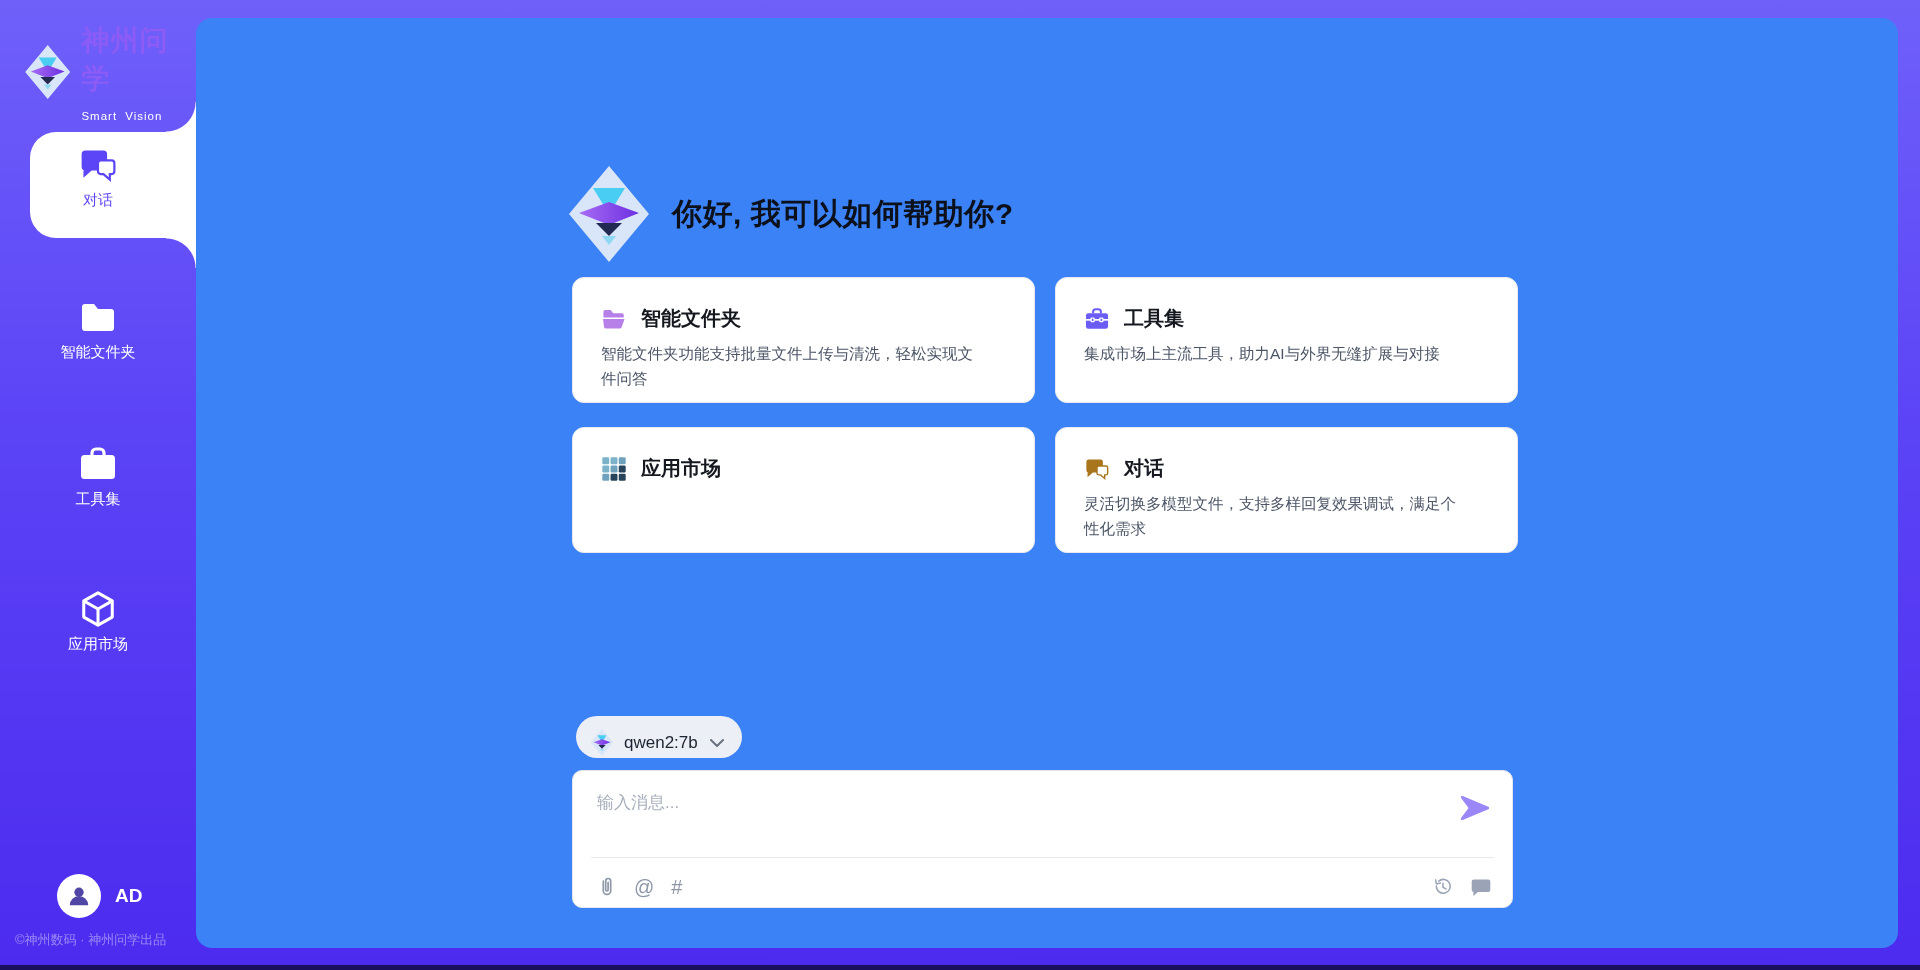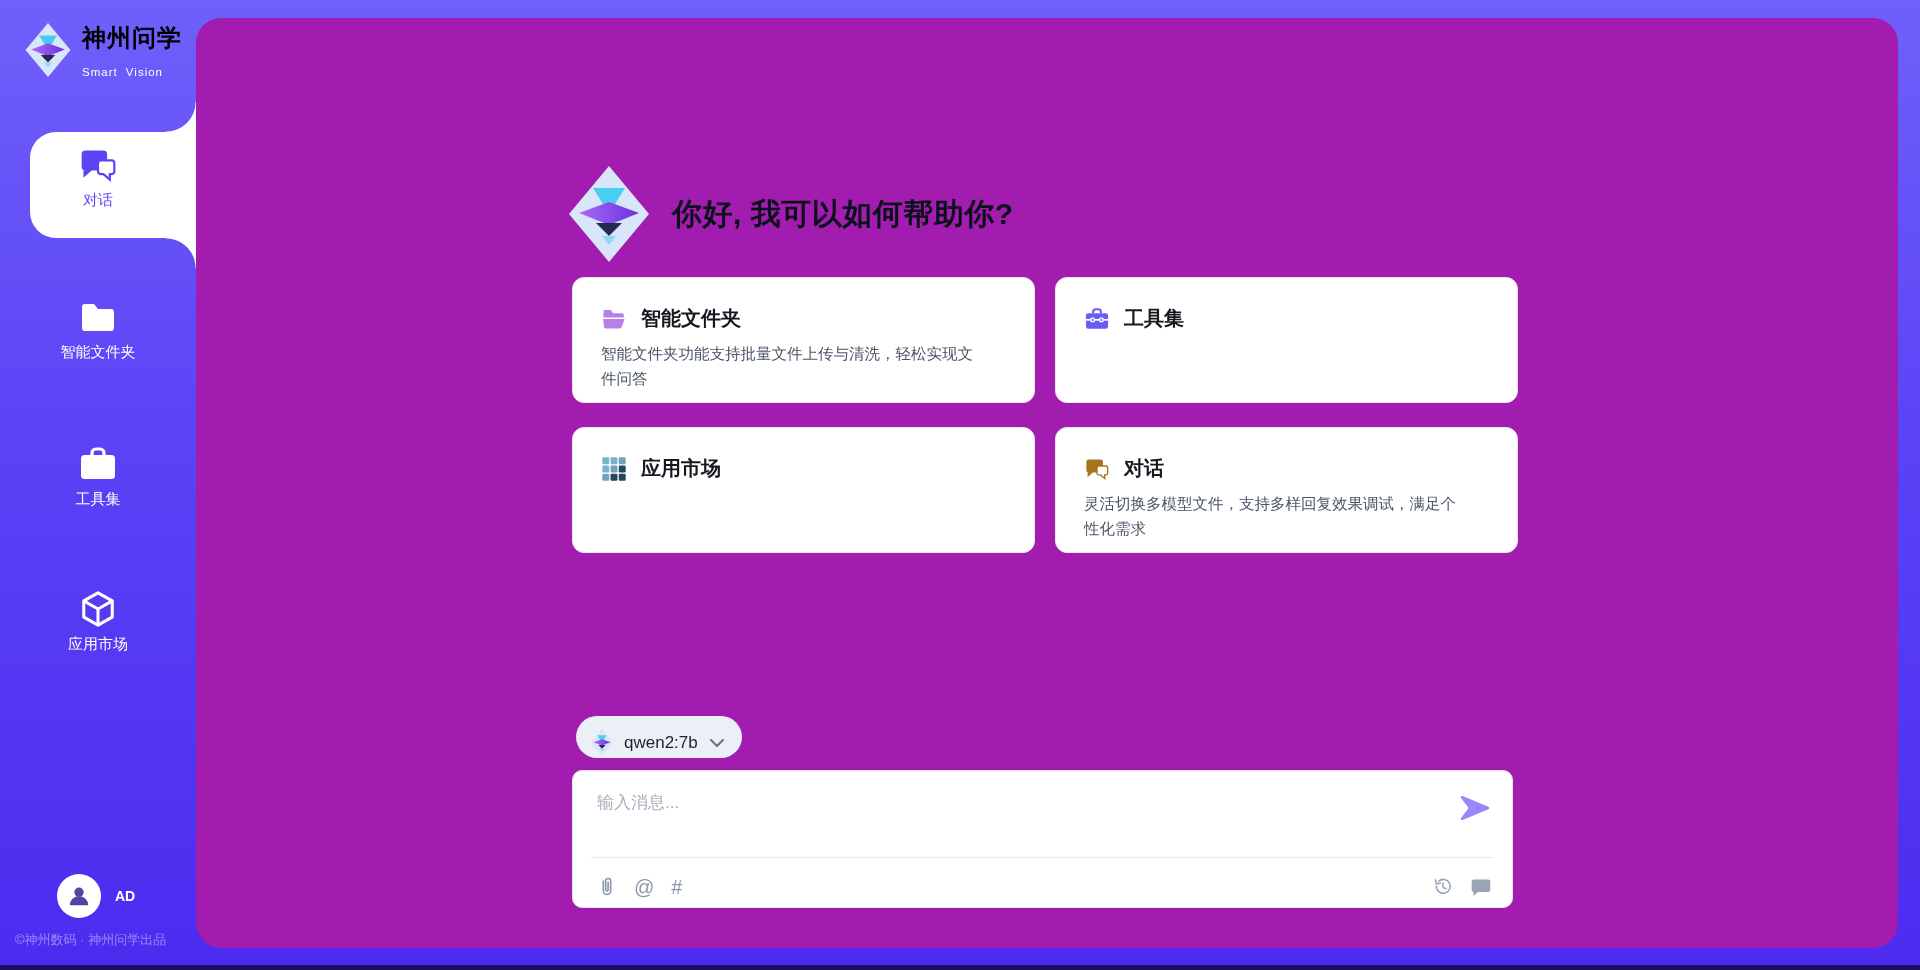--- a/index.html
+++ b/index.html
@@ -8,46 +8,46 @@
     font-family:"Liberation Sans", sans-serif;
     background:linear-gradient(180deg,#6f60fa 0%,#5b43f6 45%,#4c2bef 100%);
     position:relative;
   }
   svg { display:block; }
   .bottom-line { position:absolute; left:0; bottom:0; width:100%; height:5px; background:#1a1060; }
 
   
   .panel {
     position:absolute; left:196px; top:18px; right:22px; bottom:22px;
-    background:#a21caf; border-radius:25px;
+    background:#3b82f6; border-radius:16px;
   }
 
   
   .sidebar { position:absolute; left:0; top:0; width:196px; height:100%; }
   .brand { position:absolute; left:24px; top:22px; display:flex; align-items:center; gap:10px; }
   .brand-gem { width:48px; height:54px; }
-  .brand-name { color:#000000; font-size:24px; font-weight:700; letter-spacing:1px; }
+  .brand-name { color:#8b5cf6; font-size:28px; font-weight:700; letter-spacing:1px; }
   .brand-sub { color:#fff; font-size:11.5px; letter-spacing:1px; word-spacing:4px; margin-top:12px; }
 
   .tab-bubble { position:absolute; left:30px; top:132px; width:166px; height:106px;
     background:#fff; border-radius:26px 0 0 26px; }
   .fillet { position:absolute; left:166px; width:30px; height:30px; }
   .f-top { top:102px; background:radial-gradient(circle 30px at 0 0, rgba(0,0,0,0) 29px, #fff 30px); }
   .f-bottom { top:238px; background:radial-gradient(circle 30px at 0 100%, rgba(0,0,0,0) 29px, #fff 30px); }
 
   .nav-item { position:absolute; left:0; width:196px; text-align:center; color:#fff; cursor:pointer; }
   .nav-ic { width:40px; height:38px; margin:0 auto; color:#fff; }
   .nav-label { font-size:15px; margin-top:7px; }
   .nav-item.active { color:#5b45f7; }
   .nav-item.active .nav-ic { color:#5b45f7; }
 
   .user-row { position:absolute; left:57px; top:874px; display:flex; align-items:center; gap:14px; cursor:pointer; }
   .avatar { width:44px; height:44px; border-radius:50%; background:#fff; display:flex; align-items:center; justify-content:center; }
   .avatar svg { width:26px; height:26px; color:#4f46a5; }
-  .user-name { color:#fff; font-size:14px; font-weight:600; }
+  .user-name { color:#fff; font-size:19px; font-weight:600; }
   .side-footer { position:absolute; left:15px; top:931px; color:rgba(255,255,255,0.42); font-size:13px; white-space:nowrap; }
 
   
   .greeting { position:absolute; left:372px; top:148px; height:96px; display:flex; align-items:center; gap:22px; }
   .greeting-gem { width:82px; height:96px; }
   .greeting-text { font-size:30px; font-weight:700; color:#0c101b; letter-spacing:0.5px; }
 
   .cards { position:absolute; left:376px; top:259px; display:grid;
     grid-template-columns:463px 463px; grid-auto-rows:126px; column-gap:20px; row-gap:24px; }
   .card { border:1px solid #e7e9ee; border-radius:12px; background:#fff; padding:27px 18px 0 28px; cursor:pointer; }
@@ -197,20 +197,21 @@
         </div>
         <div class="card-desc">智能文件夹功能支持批量文件上传与清洗，轻松实现文件问答</div>
       </div>
       <div class="card">
         <div class="card-head">
           <svg class="card-ic" style="color:#6a5cf5">
               <use href="#i-toolbox"></use>
             </svg>
           <div class="card-title">工具集</div>
         </div>
+        <div class="card-desc">集成市场上主流工具，助力AI与外界无缝扩展与对接</div>
       </div>
       <div class="card">
         <div class="card-head">
           <svg class="card-ic">
               <use href="#i-grid"></use>
             </svg>
           <div class="card-title">应用市场</div>
         </div>
       </div>
       <div class="card">

